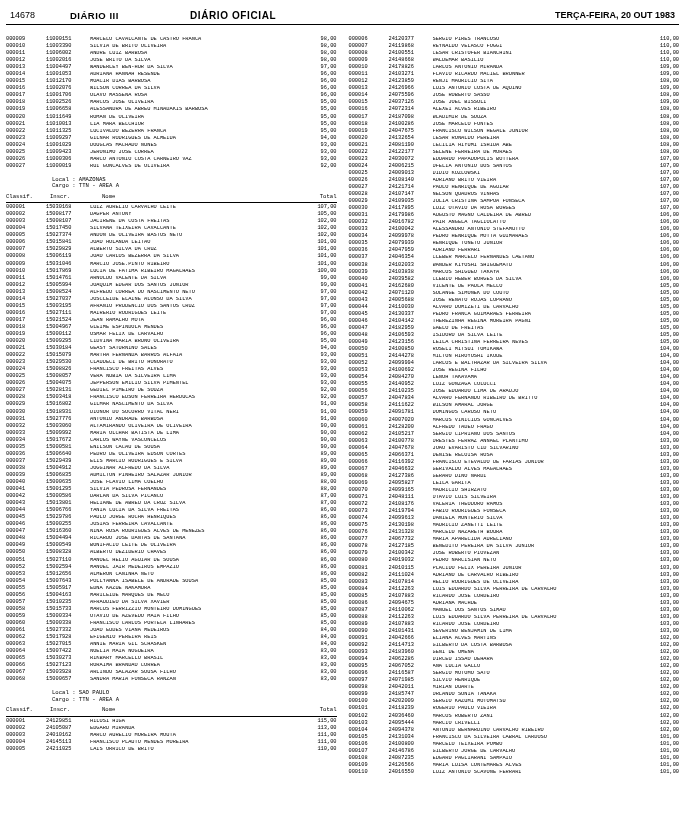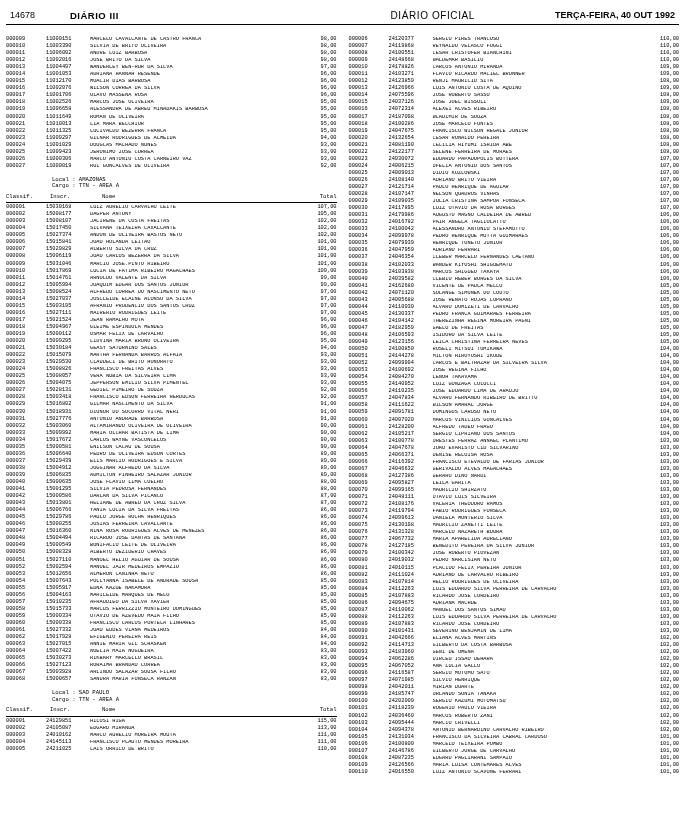--- a/index.html
+++ b/index.html
@@ -20,21 +20,21 @@
   .masthead{
     display:flex;align-items:center;
     border-bottom:1.5px solid #000;
     height:18px;
     margin:6px 6px 12px 6px;
     font-size:9.5px;
     font-weight:bold;
   }
   .masthead .pagenum{width:60px;padding-left:4px;font-weight:normal;font-size:9px;}
   .masthead .secao{width:120px;font-weight:bold;letter-spacing:.5px;font-size:9.5px;}
-  .masthead .title{flex:1;text-align:right;font-weight:normal;letter-spacing:.6px;font-size:10px;}
+  .masthead .title{flex:1;text-align:left;font-weight:bold;letter-spacing:.6px;font-size:10px;}
   .masthead .date{width:200px;text-align:right;padding-right:4px;font-weight:bold;font-size:9px;}
 
   
   .cols{
     display:flex;
     margin:3px 6px 0 6px;
     height:790px;
   }
   .col{
     width:50%;
@@ -90,21 +90,21 @@
 </style>
 </head>
 <body>
 
 <div class="page">
 
   <div class="masthead">
     <div class="pagenum">14678</div>
     <div class="secao">DIÁRIO III</div>
     <div class="title">DIÁRIO OFICIAL</div>
-    <div class="date">TERÇA-FEIRA, 40 OUT 1992</div>
+    <div class="date">TERÇA-FEIRA, 20 OUT 1983</div>
   </div>
 
   <div class="cols">
 
     <div class="col left">
 
       <table class="lst">
         <tbody id="lt-block1">
             <tr>
               <td class="c-class">000009</td>

